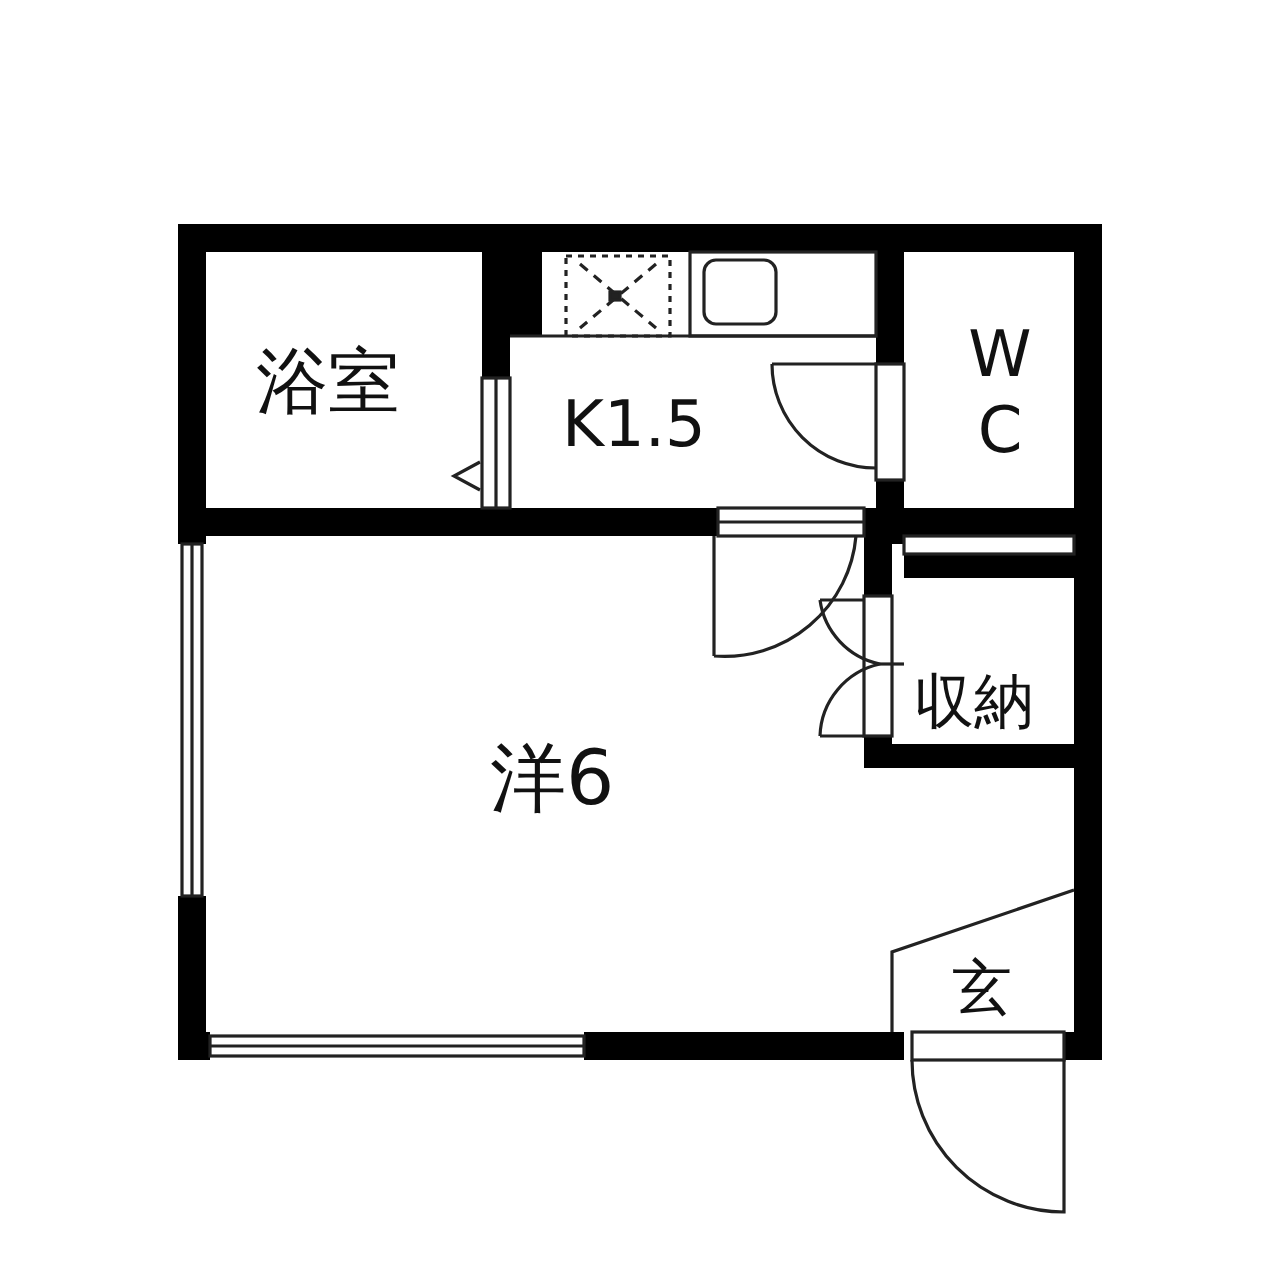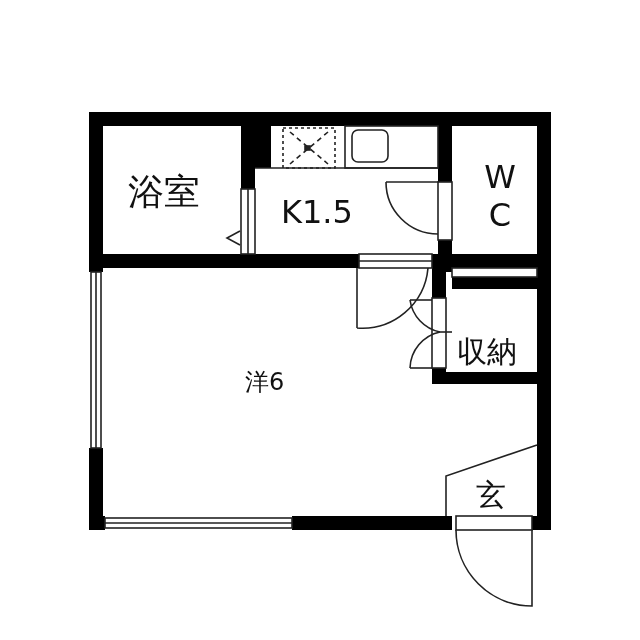--- a/index.html
+++ b/index.html
@@ -9,21 +9,21 @@
       position: absolute;
       font-family: "DejaVu Sans", sans-serif;
       color: #111111;
       white-space: nowrap;
       line-height: 1;
     }
     .lbl-bath { left: 128px; top: 174px; font-size: 36px; }
     .lbl-kitchen { left: 281px; top: 196px; font-size: 32px; }
     .lbl-wc { left: 478px; top: 158px; font-size: 32px; width: 44px; text-align: center; white-space: normal; line-height: 38px; }
     .lbl-storage { left: 457px; top: 313px; font-size: 30px; margin-top: 24px; }
-    .lbl-western { left: 245px; top: 370px; font-size: 24px; }
+    .lbl-western { left: 245px; top: 370px; font-size: 38px; }
     .lbl-entry { left: 476px; top: 480px; font-size: 30px; }
   </style>
 </head>
 <body>
 
 <svg id="plan" viewBox="0 0 640 640" xmlns="http://www.w3.org/2000/svg">
   <g fill="#000">
 
     <rect x="89" y="112" width="462" height="14"></rect>
 

